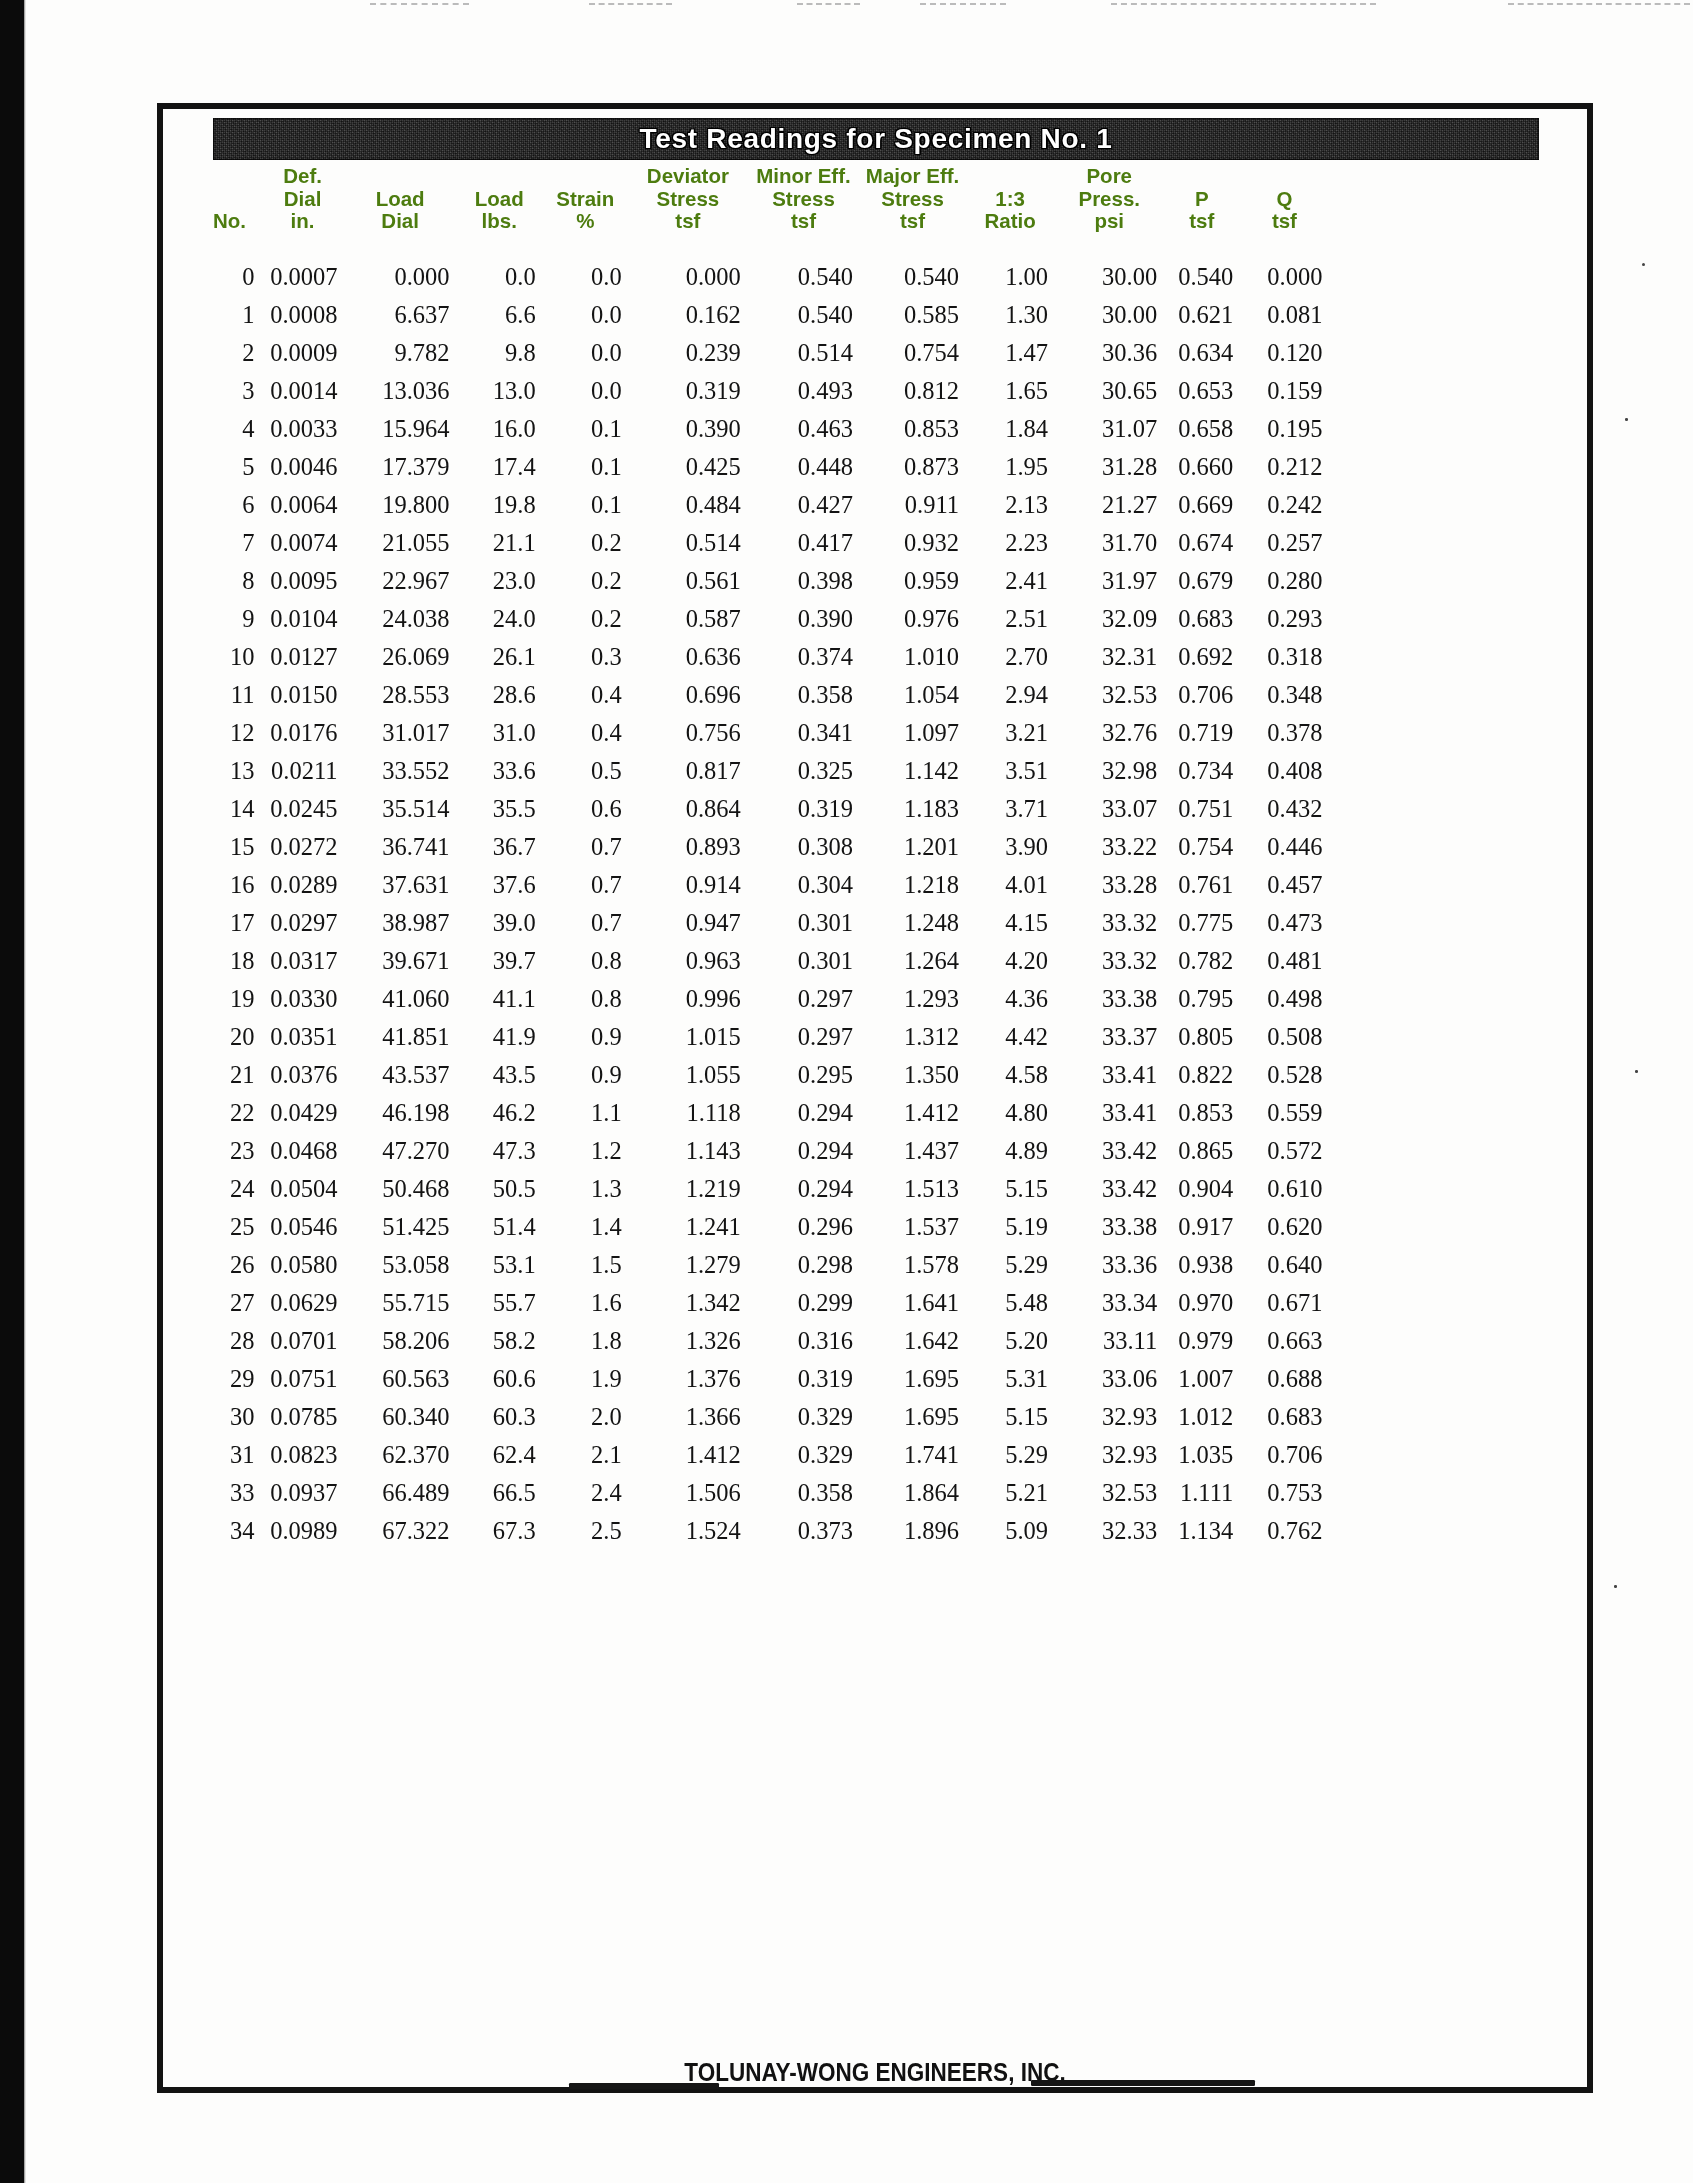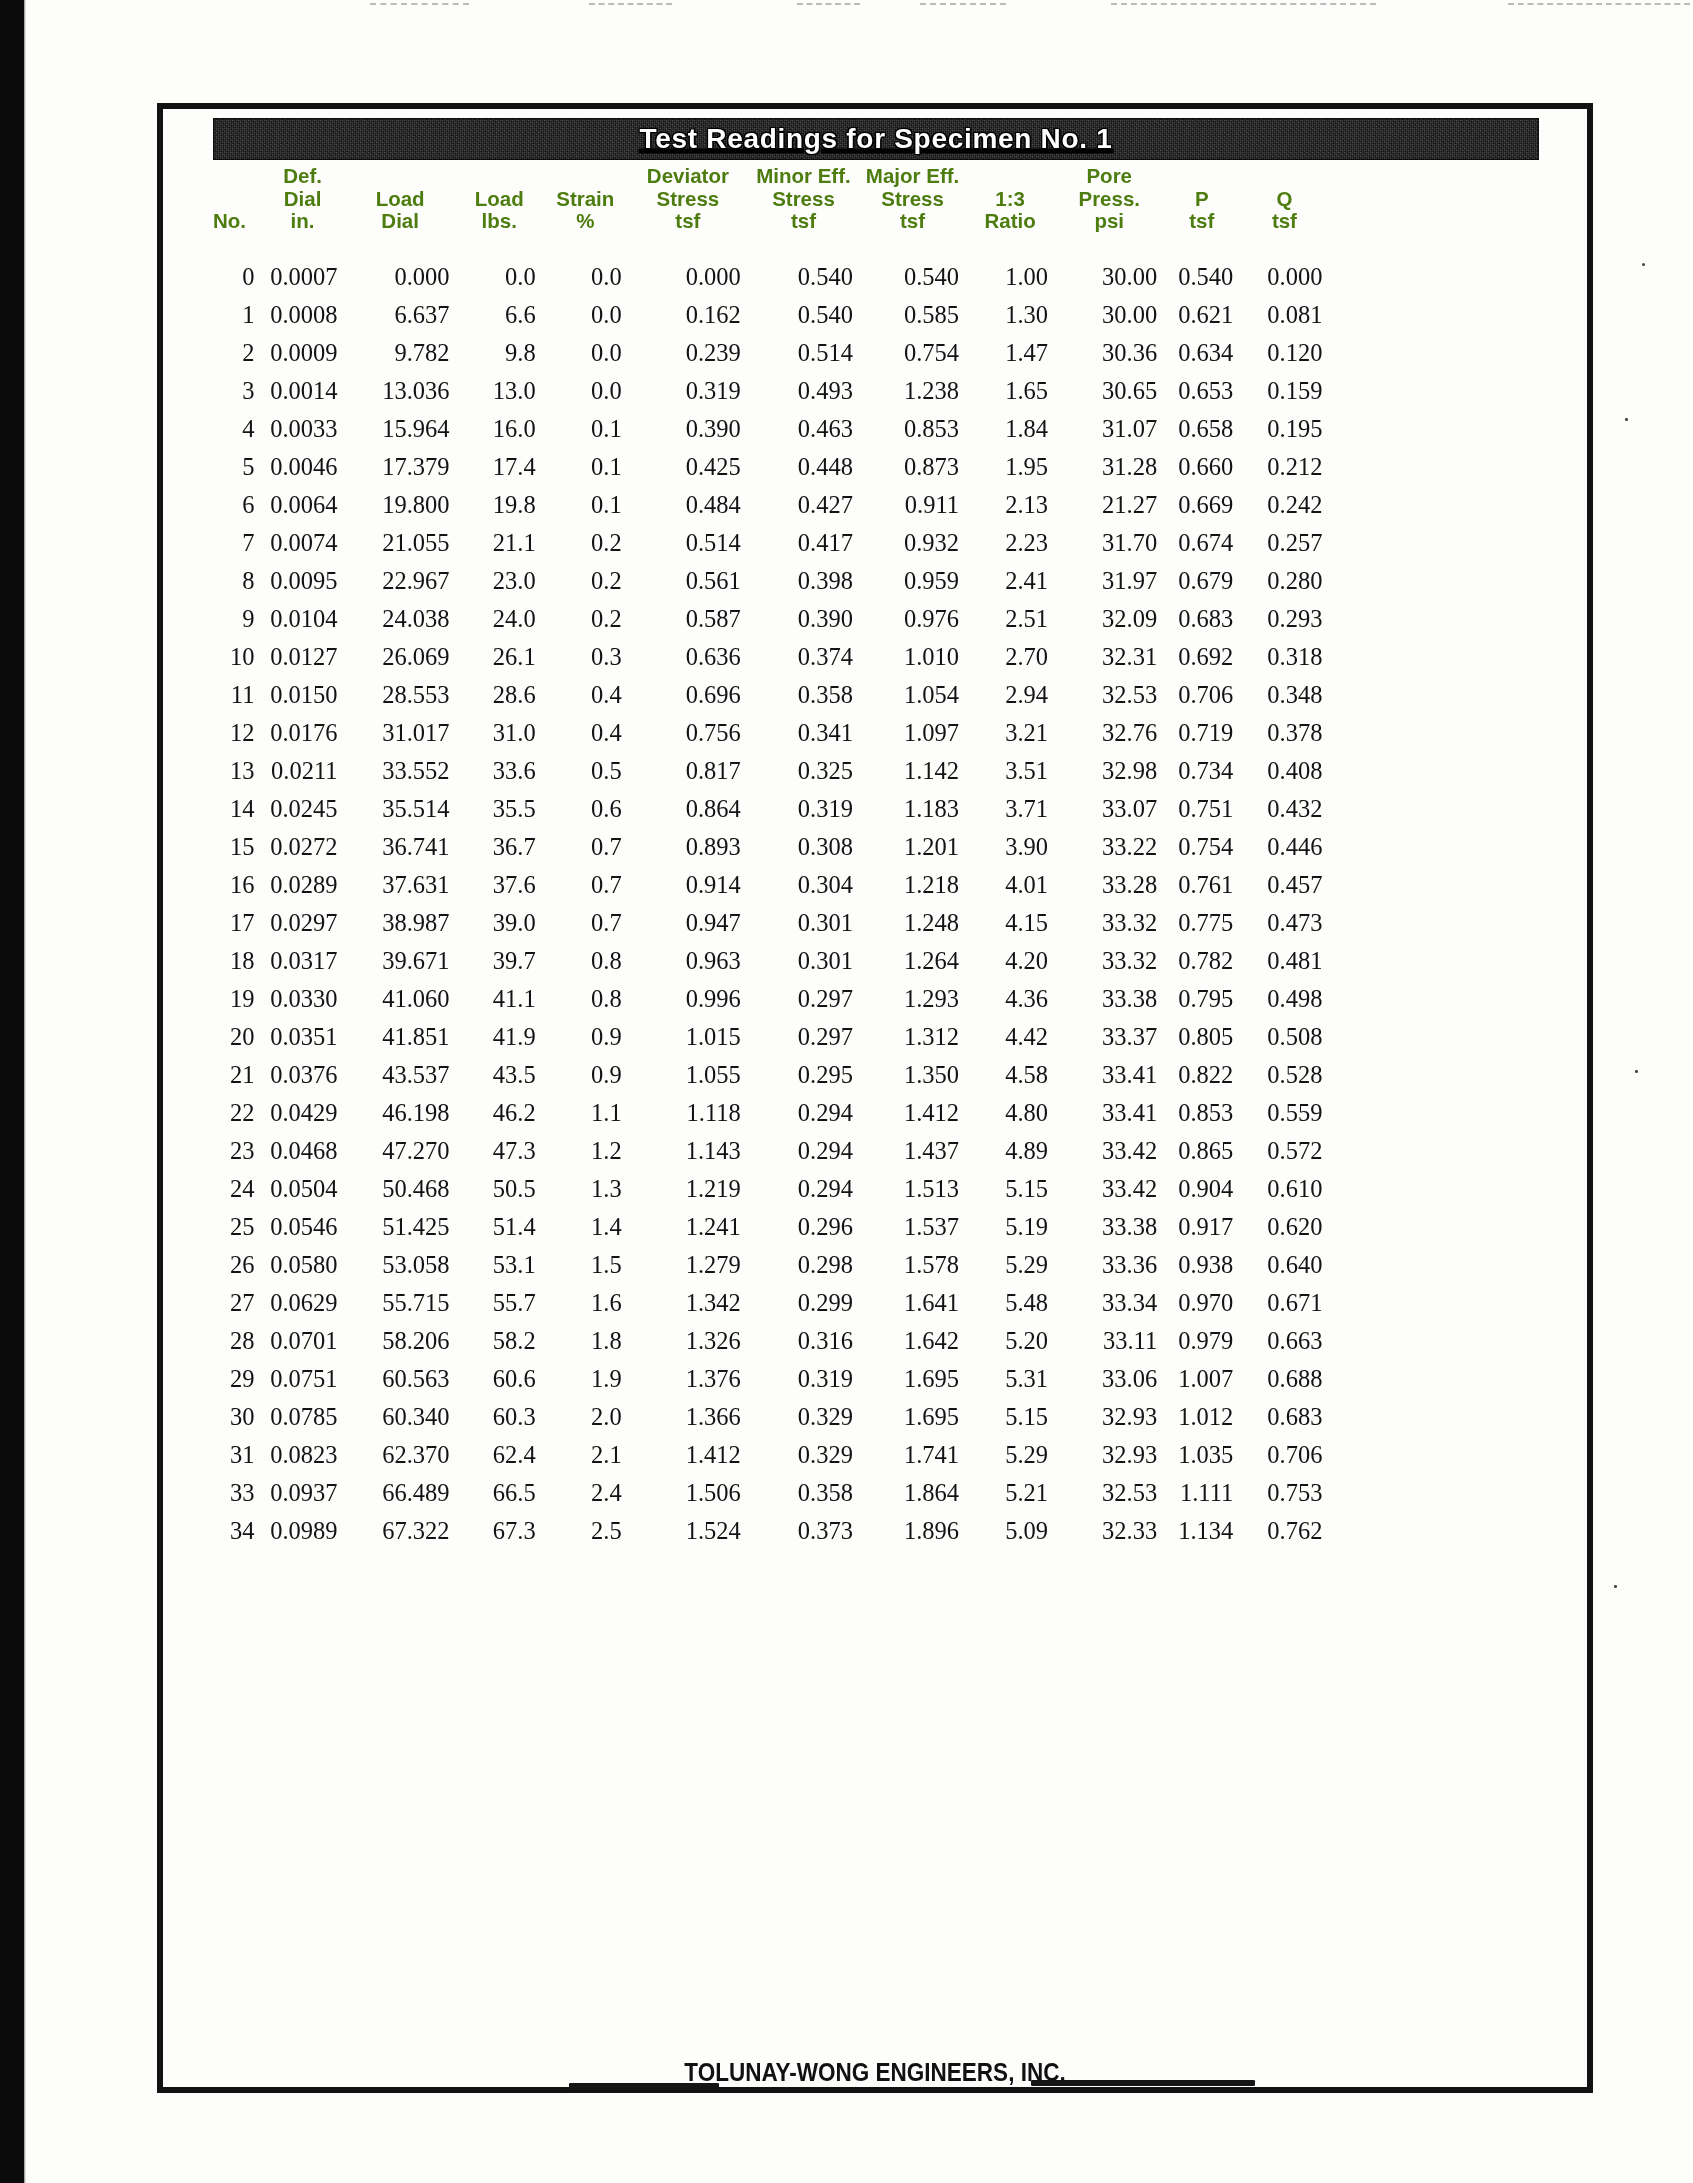--- a/index.html
+++ b/index.html
@@ -28,21 +28,21 @@
   
   .titlebar{
     position:absolute;left:213px;top:118px;width:1326px;height:42px;
     background-color:#5a5a5a;
     background-image:
       repeating-linear-gradient(0deg, rgba(0,0,0,.55) 0 0.7px, rgba(255,255,255,.16) 0.7px 1.3px, rgba(0,0,0,.30) 1.3px 2px),
       repeating-linear-gradient(90deg, rgba(0,0,0,.40) 0 0.7px, transparent 0.7px 2px),
       repeating-linear-gradient(37deg, rgba(255,255,255,.14) 0 1.3px, transparent 1.3px 3.3px),
       repeating-linear-gradient(-29deg, rgba(0,0,0,.25) 0 0.7px, transparent 0.7px 2.6px);
     box-shadow:inset 0 0 0 1.3px rgba(0,0,0,.65);
-    display:flex;align-items:center;justify-content:center;text-decoration:underline;
+    display:flex;align-items:center;justify-content:center;
   }
   .titlebar .title{
     color:#ffffff;font:700 28px/28px "Liberation Sans",sans-serif;
     letter-spacing:0.7px;white-space:nowrap;
     text-shadow:
       -1.3px -1.3px 0 #000, 1.3px -1.3px 0 #000, -1.3px 1.3px 0 #000, 1.3px 1.3px 0 #000,
       0 0 2.6px #000;
   }
 
   
@@ -195,21 +195,21 @@
         <td>0.120</td>
       </tr>
       <tr>
         <td>3</td>
         <td>0.0014</td>
         <td>13.036</td>
         <td>13.0</td>
         <td>0.0</td>
         <td>0.319</td>
         <td>0.493</td>
-        <td>1.238</td>
+        <td>0.812</td>
         <td>1.65</td>
         <td>30.65</td>
         <td>0.653</td>
         <td>0.159</td>
       </tr>
       <tr>
         <td>4</td>
         <td>0.0033</td>
         <td>15.964</td>
         <td>16.0</td>

